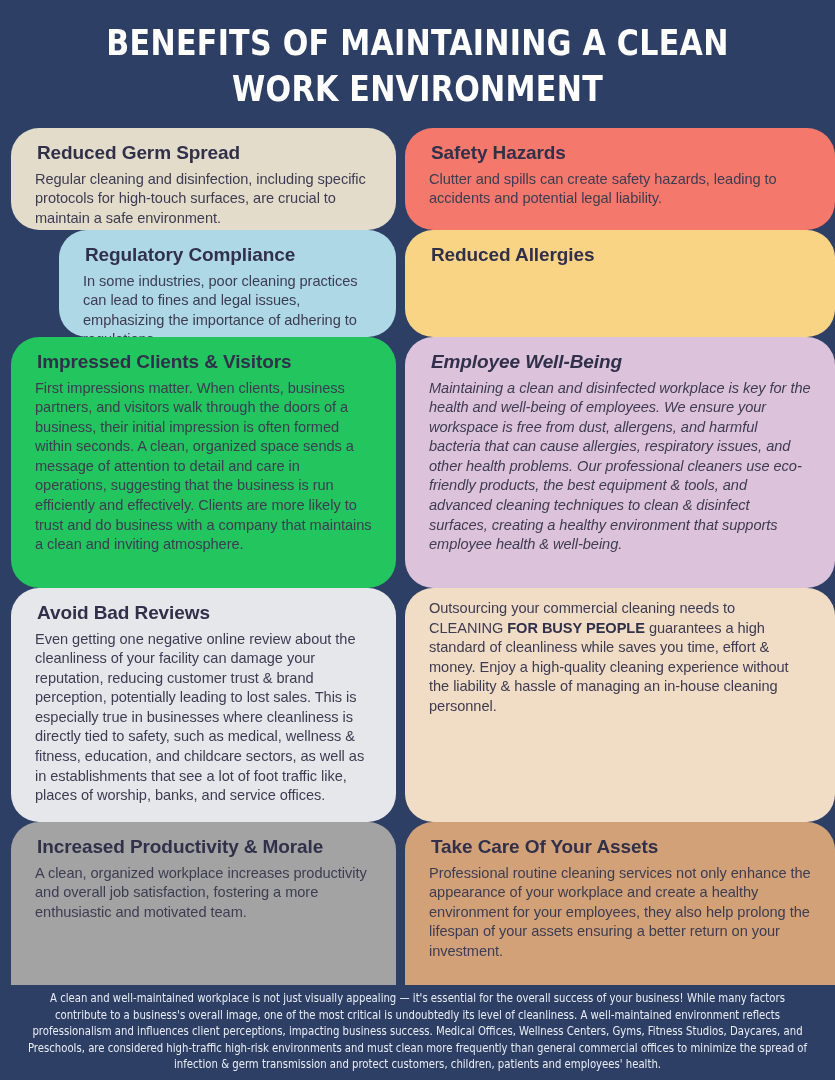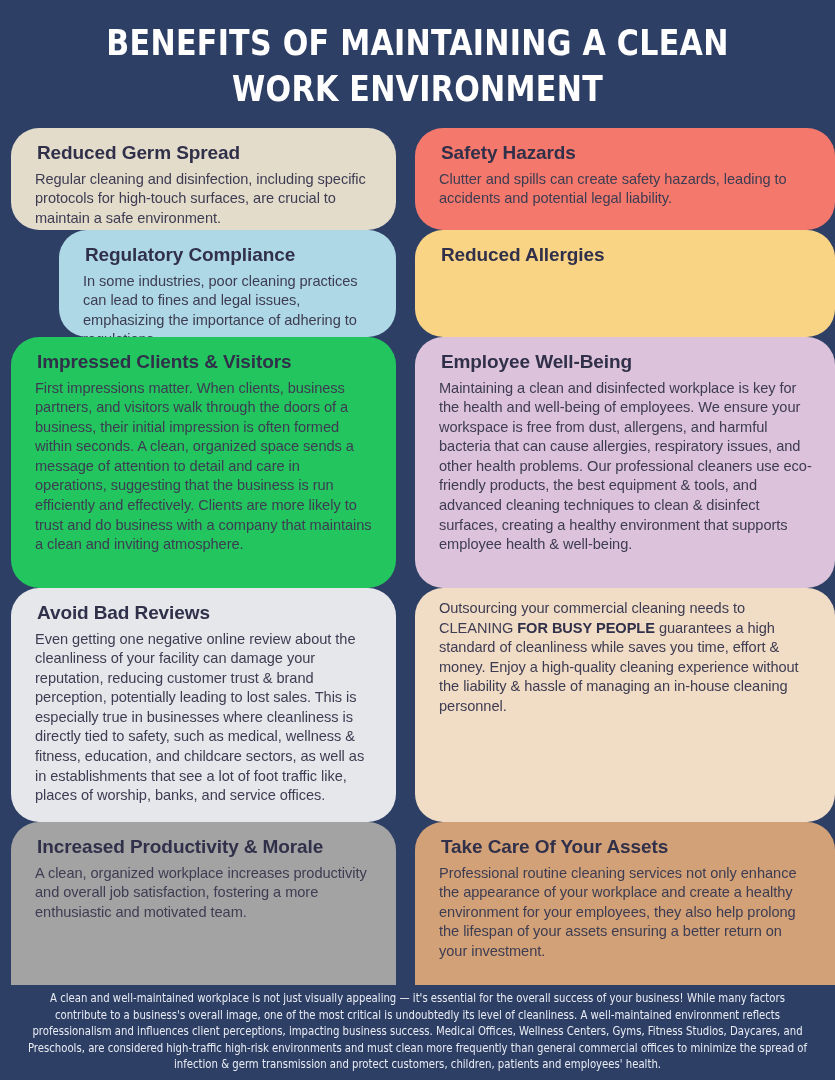--- a/index.html
+++ b/index.html
@@ -48,21 +48,21 @@
     text-transform: uppercase;
     transform: scaleX(0.93);
   }
 
   
   .columns {
     flex: 1 1 auto;
     display: flex;
     flex-direction: row;
     align-items: stretch;
-    gap: 19px;
+    gap: 9px;
     padding: 0 0 0 11px;
     min-height: 0;
   }
 
   .column {
     display: flex;
     flex-direction: column;
     min-width: 0;
   }
 
@@ -175,21 +175,21 @@
 
       <div class="card h-a" style="background: rgb(244, 120, 107);">
         <div class="card-title">Safety Hazards</div>
         <div class="card-body">Clutter and spills can create safety hazards, leading to accidents and potential legal liability.</div>
       </div>
 
       <div class="card h-b" style="background: rgb(249, 212, 133);">
         <div class="card-title">Reduced Allergies</div>
       </div>
 
-      <div class="card h-c" style="background: rgb(220, 194, 218);">
+      <div class="card h-c" style="background: rgb(220, 194, 218); font-style: italic;">
         <div class="card-title">Employee Well-Being</div>
         <div class="card-body">Maintaining a clean and disinfected workplace is key for the health and well-being of employees. We ensure your workspace is free from dust, allergens, and harmful bacteria that can cause allergies, respiratory issues, and other health problems. Our professional cleaners use eco-friendly products, the best equipment &amp; tools, and advanced cleaning techniques to clean &amp; disinfect surfaces, creating a healthy environment that supports employee health &amp; well-being.</div>
       </div>
 
       <div class="card h-d" style="background: rgb(241, 220, 198);">
         <div class="card-body"><span>Outsourcing your commercial cleaning needs to CLEANING </span><b>FOR BUSY PEOPLE</b><span> guarantees a high standard of cleanliness while saves you time, effort &amp; money. Enjoy a high-quality cleaning experience without the liability &amp; hassle of managing an in-house cleaning personnel.</span></div>
       </div>
 
       <div class="card" style="background: rgb(210, 161, 119);">
         <div class="card-title">Take Care Of Your Assets</div>

